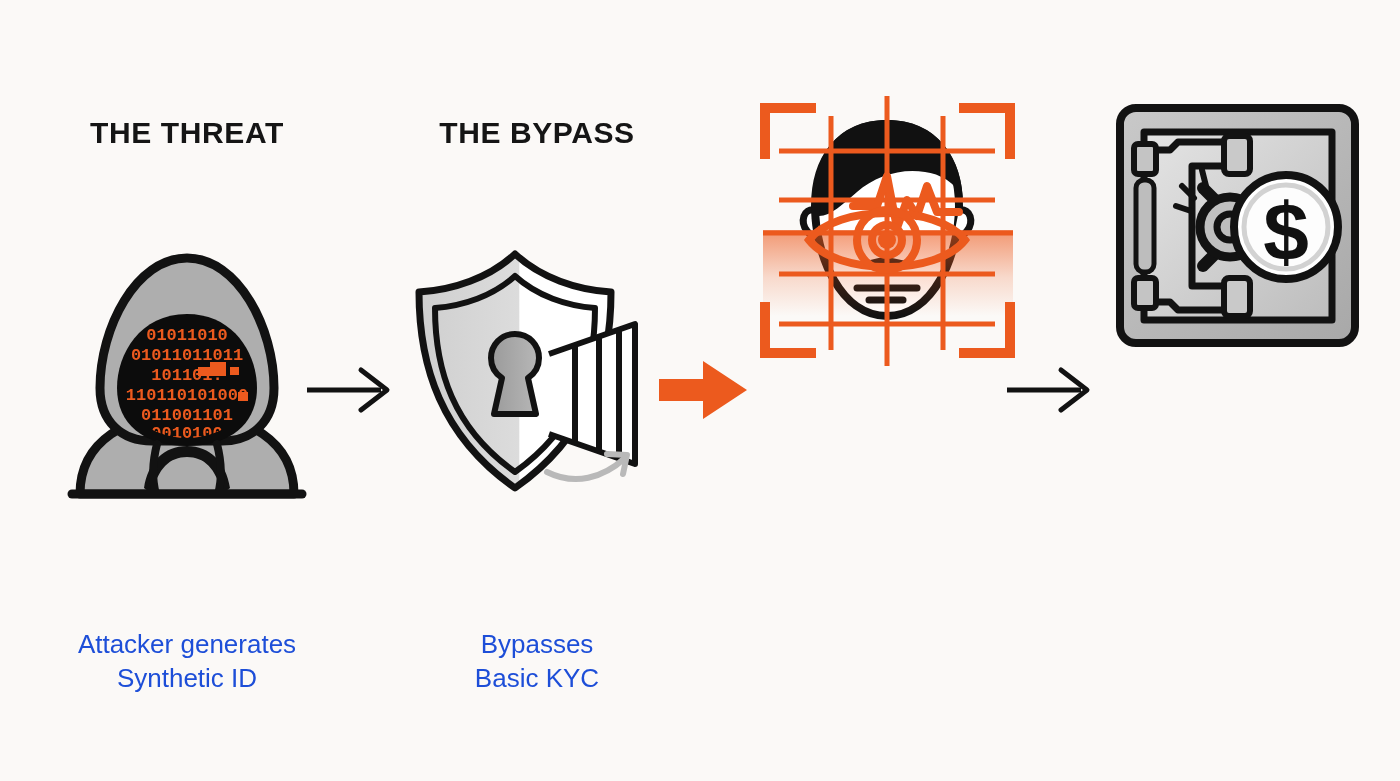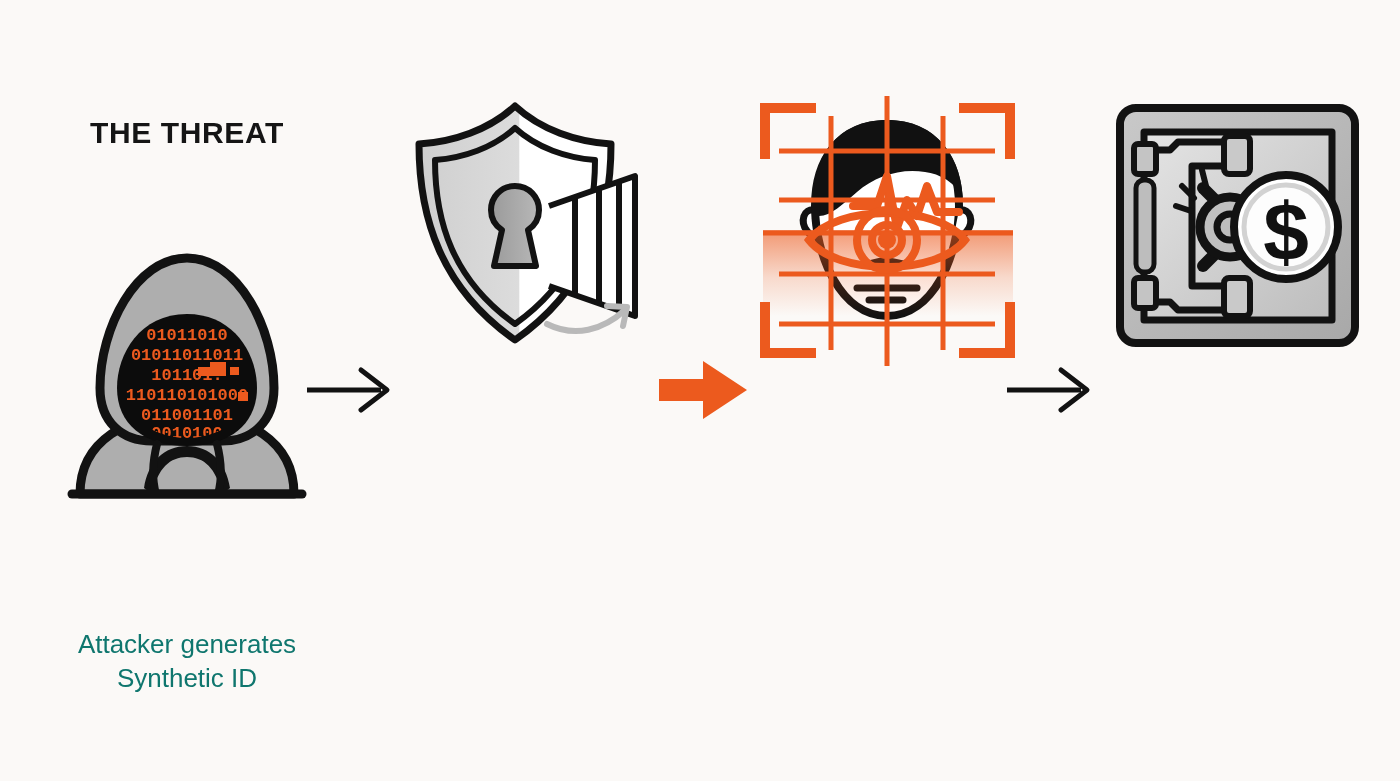--- a/index.html
+++ b/index.html
@@ -58,21 +58,21 @@
     display: flex;
     align-items: flex-start;
     justify-content: center;
   }
   .icon-box svg { display: block; }
 
   .panel-caption {
     margin-top: 92px;
     font-size: 26px;
     line-height: 1.30;
-    color: #0f766e;
+    color: #1d4ed8;
     text-align: center;
     font-weight: 400;
     white-space: pre-line;
   }
 
   
   .connector {
     position: absolute;
     top: 355px;
     width: 110px;
@@ -131,20 +131,21 @@
           <path d="M165 208 C170 228 170 244 166 258" fill="none" stroke="#121212" stroke-width="8" stroke-linecap="round"></path>
           <line x1="20" y1="258" x2="250" y2="258" stroke="#121212" stroke-width="9" stroke-linecap="round"></line>
         </svg>
       </div>
 
       <div class="panel-caption">Attacker generates
 Synthetic ID</div>
     </div>
 
     <div class="panel">
+      <div class="panel-title">THE BYPASS</div>
 
       <div class="icon-box">
         <svg width="280" height="280" viewBox="0 0 280 280" aria-hidden="true">
           <defs>
             <linearGradient id="shieldGrad" x1="0" y1="0" x2="1" y2="0">
               <stop offset="0%" stop-color="#cfcfcf"></stop>
               <stop offset="52%" stop-color="#dcdcdc"></stop>
               <stop offset="52.5%" stop-color="#ffffff"></stop>
               <stop offset="100%" stop-color="#ffffff"></stop>
             </linearGradient>
@@ -167,20 +168,22 @@
           <path d="M152 118 L238 88 L238 228 L152 198" fill="#ffffff" stroke="#121212" stroke-width="6" stroke-linejoin="round"></path>
           <line x1="178" y1="110" x2="178" y2="206" stroke="#121212" stroke-width="6"></line>
           <line x1="202" y1="101" x2="202" y2="214" stroke="#121212" stroke-width="6"></line>
           <line x1="222" y1="94" x2="222" y2="221" stroke="#121212" stroke-width="6"></line>
 
           <path d="M150 236 C178 250 206 242 228 222" fill="none" stroke="#b9b9b9" stroke-width="6" stroke-linecap="round"></path>
           <path d="M210 218 L230 219 L226 238" fill="none" stroke="#b9b9b9" stroke-width="6" stroke-linecap="round" stroke-linejoin="round"></path>
         </svg>
       </div>
 
+      <div class="panel-caption">Bypasses
+Basic KYC</div>
     </div>
 
     <div class="panel">
 
       <div class="icon-box">
         <svg width="285" height="285" viewBox="0 0 285 285" aria-hidden="true">
           <defs>
             <linearGradient id="scanBand" x1="0" y1="0" x2="0" y2="1">
               <stop offset="0%" stop-color="#ec5a1e" stop-opacity="0.62"></stop>
               <stop offset="55%" stop-color="#ec5a1e" stop-opacity="0.20"></stop>

